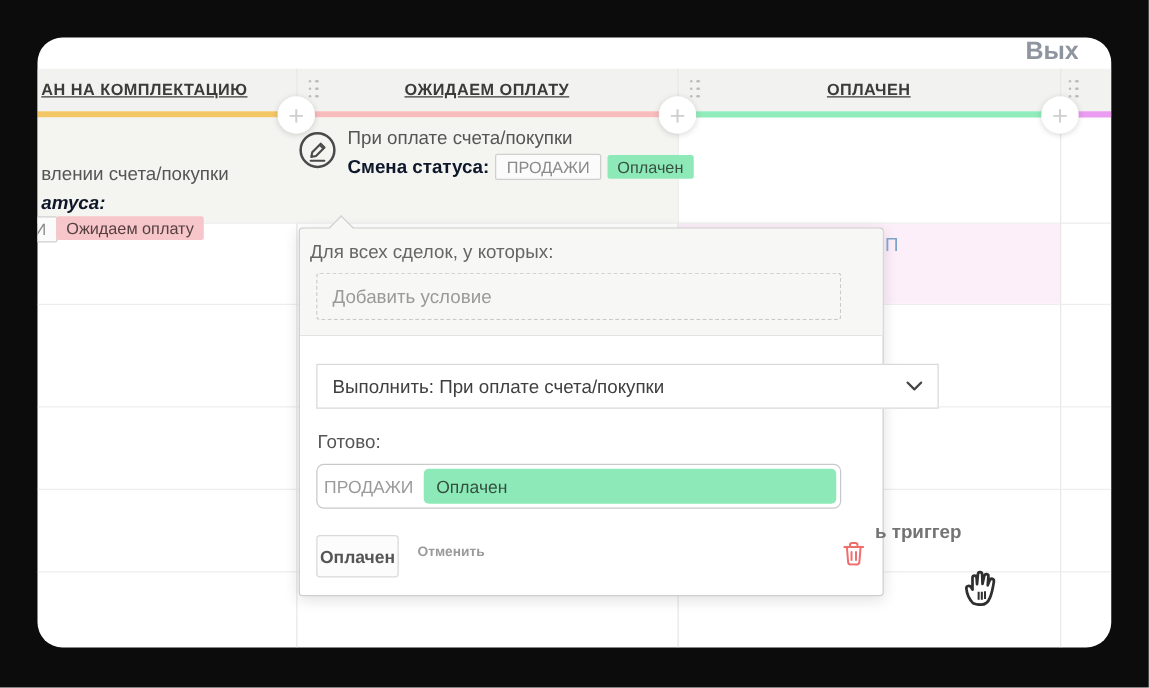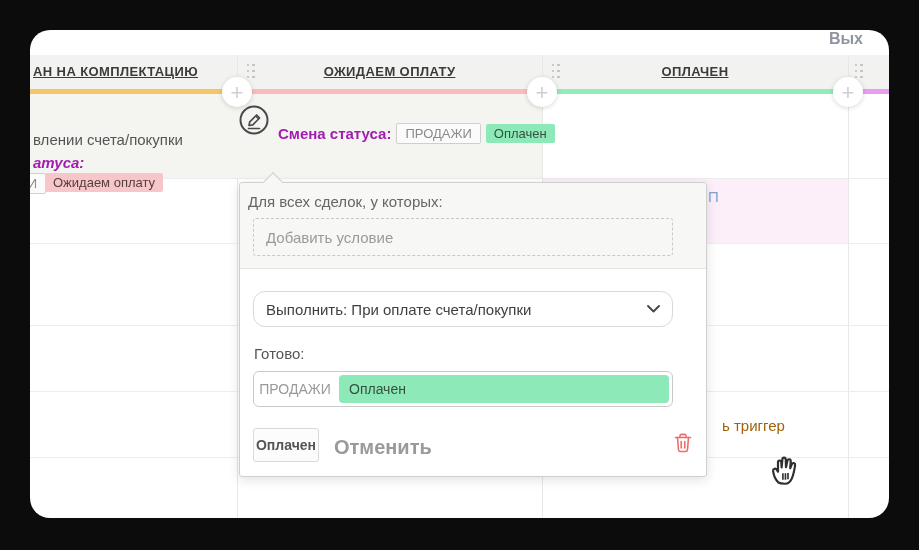--- a/index.html
+++ b/index.html
@@ -7,21 +7,21 @@
   body {
     background:#0c0c0c;
     font-family:"Liberation Sans","DejaVu Sans",sans-serif;
     position:relative;
   }
   .window{
     position:absolute; left:30px; top:30px; width:859px; height:488px;
     background:#fff; border-radius:20px; overflow:hidden;
   }
   .logout{
-    position:absolute; top:0px; right:26px; font-size:16px; font-weight:bold;
+    position:absolute; top:0px; right:26px; font-size:20px; font-weight:bold;
     color:#8f959e; z-index:3;margin-left:40px;
   }
   
   .header-strip{ position:absolute; left:0; top:25px; width:100%; height:34px; background:#f2f2f0; }
   .col-title{ position:absolute; top:25px; height:34px; line-height:34px; font-size:13px;
     font-weight:bold; color:#3b3b3b; letter-spacing:.4px; white-space:nowrap; overflow:hidden;text-decoration:underline; }
   .ct1{ left:0; width:207px; padding-left:3px; text-align:left; }
   .ct2{ left:207px; width:305px; text-align:center; }
   .ct3{ left:512px; width:306px; text-align:center; }
   .cline{ position:absolute; top:59px; height:5px; }
@@ -38,64 +38,64 @@
   
   .drag{ position:absolute; top:32px; width:11px; height:18px; display:grid;
     grid-template-columns:1fr 1fr; grid-template-rows:1fr 1fr 1fr; gap:0; z-index:2; }
   .drag i{ width:2.5px; height:2.5px; background:#bdbdbd; border-radius:50%; margin:auto; }
   
   .plusbtn{ position:absolute; top:47px; width:30px; height:30px; border-radius:50%;
     background:#fff; box-shadow:0 1px 5px rgba(0,0,0,.16); color:#cfcfcf; font-size:22px;
     line-height:27px; text-align:center; z-index:4; border:none; cursor:pointer; font-weight:normal;}
   
   .trig-text{ position:absolute; font-size:15px; color:#555; white-space:nowrap; }
-  .trig-bold{ font-weight:bold; color:#a21caf; }
+  .trig-bold{ font-weight:bold; color:#0f172a; }
   .badge{ display:inline-block; font-size:13px; line-height:19px; padding:0 8px;
     border-radius:2px; white-space:nowrap; }
   .badge-outline{ background:#fbfbfb; border:1px solid #cfcfcf; color:#8a8a8a; }
   .badge-green{ background:var(--green-badge,#8deab8); color:#37503f; }
   .badge-pink{ background:var(--pink-badge,#f7c6ca); color:#55403f; }
   .edit-circle{ position:absolute; left:208px; top:74px; width:32px; height:32px; }
   .c1-l1{ left:3px; top:101px; }
   .c1-l2{ left:3px; top:124px;font-style:italic; }
   .c1-badges{ position:absolute; left:0; top:143px; height:20px; }
   .c1-badge-cut{ position:absolute; left:-24px; width:40px; text-align:right; overflow:hidden; }
   .c1-badge-pink{ position:absolute; left:15px; }
   .c2-l1{ left:248px; top:72px; }
   .c2-row2{ position:absolute; left:248px; top:93px; display:flex; align-items:center; gap:5px; }
   
   .frag-deal{ position:absolute; left:678px; top:158px; font-size:15px; color:#7da3cb; z-index:45; }
-  .frag-hint{ position:absolute; left:692px; top:387px; font-size:15px; color:#a16207; z-index:45; }
+  .frag-hint{ position:absolute; left:670px; top:387px; font-size:15px; color:#737373; z-index:45;font-weight:bold; }
   
   .popup{ position:absolute; left:209px; top:152px; width:468px; height:295px;
     background:#fff; border:1px solid #cfcfcf; border-radius:3px;
     box-shadow:0 3px 12px rgba(0,0,0,.12); z-index:40; }
   .popup-arrow{ position:absolute; left:26px; top:-8px; width:14px; height:14px; background:#f7f7f5;
     border-left:1px solid #cfcfcf; border-top:1px solid #cfcfcf; transform:rotate(45deg); }
   .popup-head{ position:absolute; left:0; top:0; width:100%; height:86px; background:#f7f7f5;
     border-bottom:1px solid #e3e3e3; border-radius:3px 3px 0 0; }
   .cond-label{ position:absolute; left:8px; top:10px; font-size:15px; color:#666; }
   .add-cond{ position:absolute; left:13px; top:35px; width:420px; height:38px;
     border:1px dashed #c9c9c9; border-radius:3px; background:transparent;
     font-size:15px; color:#9a9a9a; text-align:left; padding-left:12px; cursor:pointer; }
-  .action-select{ position:absolute; left:13px; top:108px; width:420px; height:36px;
-    background:#fff; border:1px solid #d9d9d9; border-radius:12px; font-size:15px; color:#3f3f3f;
+  .action-select{ position:absolute; left:13px; top:108px; width:498px; height:36px;
+    background:#fff; border:1px solid #d9d9d9; border-radius:0; font-size:15px; color:#3f3f3f;
     text-align:left; padding-left:12px; cursor:pointer; display:flex; align-items:center; }
   .action-select .chev{ margin-left:auto; margin-right:12px; display:flex; }
   .funnel-label{ position:absolute; left:14px; top:162px; font-size:15px; color:#555; }
   .funnel-box{ position:absolute; left:13px; top:188px; width:420px; height:36px;
     border:1px solid #c9c9c9; border-radius:6px; display:flex; align-items:stretch; background:#fff; cursor:pointer;}
   .funnel-pipe{ width:82px; display:flex; align-items:center; justify-content:center;
     font-size:14px; color:#9a9a9a; }
   .funnel-stage{ flex:1; margin:3px; background:var(--green-badge,#8deab8); border-radius:4px;
     display:flex; align-items:center; padding-left:10px; font-size:14px; color:#35503f; }
   .done-btn{ position:absolute; left:13px; top:245px; width:66px; height:34px;
     background:#fcfcfc; border:1px solid #d9d9d9; border-radius:3px;
     font-size:14px; font-weight:bold; color:#555; cursor:pointer; }
-  .cancel-link{ position:absolute; left:94px; top:253px; font-size:20px; font-weight:bold;
+  .cancel-link{ position:absolute; left:94px; top:253px; font-size:11px; font-weight:bold;
     color:#9a9a9a; cursor:pointer; }
   .trash{ position:absolute; right:13px; top:249px; width:20px; height:22px; cursor:pointer; }
   .hand-cursor{ position:absolute; left:736px; top:415px; width:40px; height:44px; z-index:46; }
 </style>
 </head>
 <body>
 
 <div class="window">
 
   <div class="logout">Вых</div>
@@ -161,20 +161,21 @@
   </div>
 
   <div class="edit-circle">
     <svg width="32" height="32" viewBox="0 0 32 32">
       <circle cx="16" cy="16" r="13.5" fill="none" stroke="#4a4a4a" stroke-width="2"></circle>
       <path d="M11 21.5 L11.8 17.8 L18.6 11 L21.6 14 L14.8 20.8 L11 21.5 Z" fill="none" stroke="#4a4a4a" stroke-width="1.7" stroke-linejoin="round"></path>
       <path d="M17.6 12 l3 3" stroke="#4a4a4a" stroke-width="1.4"></path>
       <path d="M10.5 24.5 h11" stroke="#4a4a4a" stroke-width="1.6" stroke-linecap="round"></path>
     </svg>
   </div>
+  <div class="trig-text c2-l1">При оплате счета/покупки</div>
   <div class="c2-row2">
     <span class="trig-text trig-bold" style="position:static">Смена статуса:</span>
     <span class="badge badge-outline">ПРОДАЖИ</span>
     <span class="badge badge-green">Оплачен</span>
   </div>
 
   <div class="frag-deal">П</div>
   <div class="frag-hint">ь триггер</div>
 
   <div class="popup">

